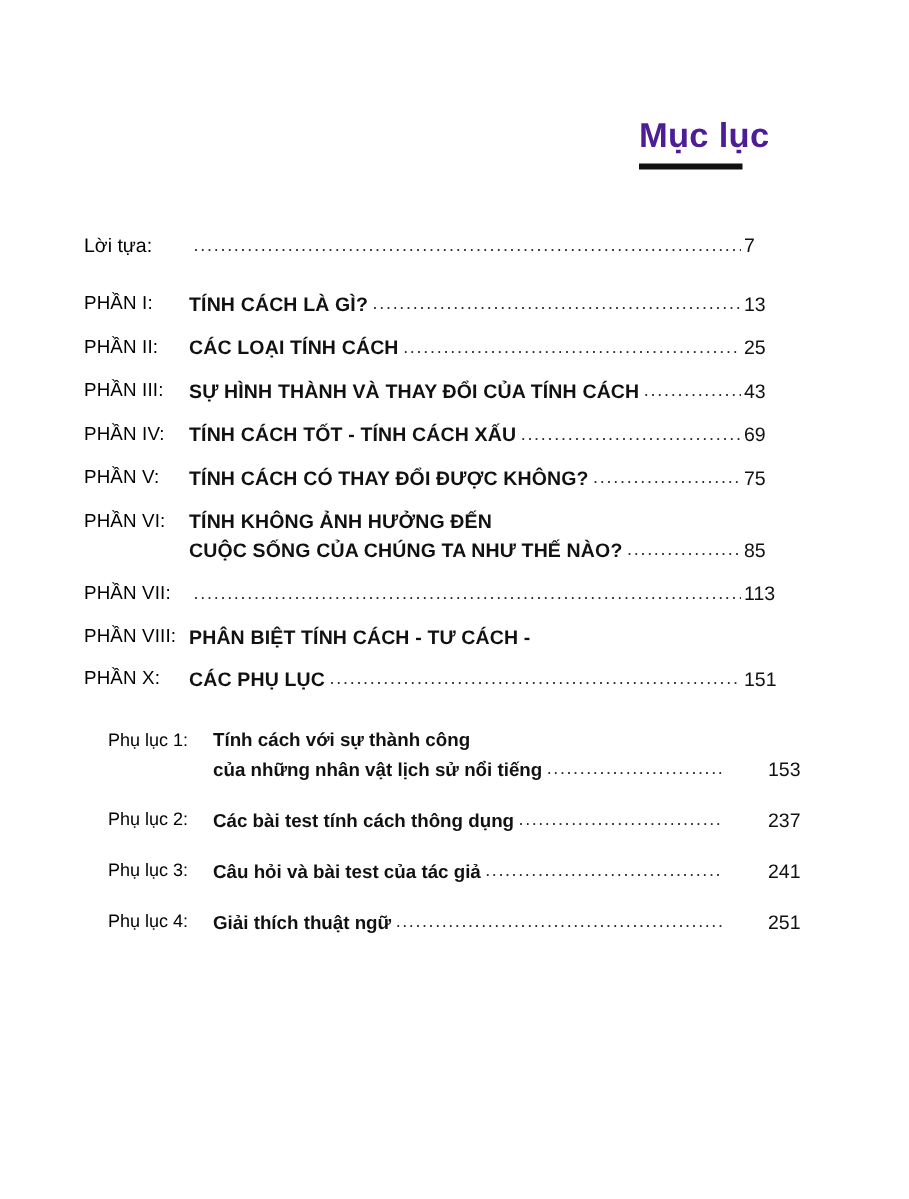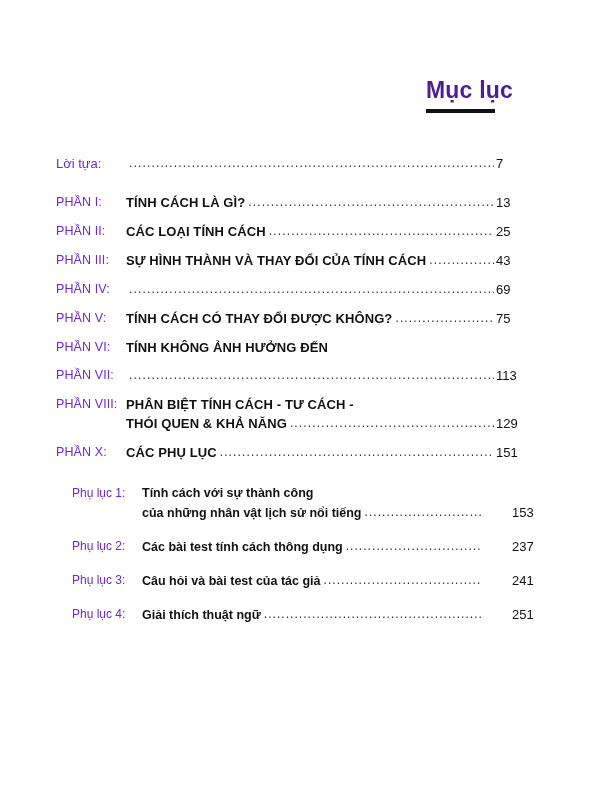--- a/index.html
+++ b/index.html
@@ -51,21 +51,21 @@
     display: flex;
     align-items: flex-start;
     width: 100%;
   }
 
   .label {
     flex: 0 0 auto;
     white-space: nowrap;
     font-size: 12.5px;
     line-height: 19px;
-    color: #6d28d9;
+    color: #000000;
   }
 
   .body-col {
     flex: 1 1 auto;
     min-width: 0;
   }
 
   .line {
     display: flex;
     align-items: baseline;
@@ -206,20 +206,21 @@
             <span class="line-text">SỰ HÌNH THÀNH VÀ THAY ĐỔI CỦA TÍNH CÁCH</span>
             <span class="leader"></span>
             <span class="page-no">43</span>
           </div>
         </div>
       </div>
       <div class="toc-row row-part">
         <div class="label">PHẦN IV:</div>
         <div class="body-col">
           <div class="line">
+            <span class="line-text">TÍNH CÁCH TỐT - TÍNH CÁCH XẤU</span>
             <span class="leader"></span>
             <span class="page-no">69</span>
           </div>
         </div>
       </div>
       <div class="toc-row row-part">
         <div class="label">PHẦN V:</div>
         <div class="body-col">
           <div class="line">
             <span class="line-text">TÍNH CÁCH CÓ THAY ĐỔI ĐƯỢC KHÔNG?</span>
@@ -229,44 +230,44 @@
         </div>
       </div>
       <div class="toc-row row-part two-line">
         <div class="label">PHẦN VI:</div>
         <div class="body-col">
           <div class="line">
             <span class="line-text">TÍNH KHÔNG ẢNH HƯỞNG ĐẾN</span>
             <span class="leader no-dots"></span>
             <span class="page-no"></span>
           </div>
+          <div class="line">
+            <span class="line-text">CUỘC SỐNG CỦA CHÚNG TA NHƯ THẾ NÀO?</span>
+            <span class="leader"></span>
+            <span class="page-no">85</span>
+          </div>
         </div>
       </div>
       <div class="toc-row row-part">
         <div class="label">PHẦN VII:</div>
         <div class="body-col">
           <div class="line">
             <span class="leader"></span>
             <span class="page-no">113</span>
           </div>
         </div>
       </div>
       <div class="toc-row row-part two-line">
         <div class="label">PHẦN VIII:</div>
         <div class="body-col">
           <div class="line">
             <span class="line-text">PHÂN BIỆT TÍNH CÁCH - TƯ CÁCH -</span>
             <span class="leader no-dots"></span>
             <span class="page-no"></span>
           </div>
-          <div class="line">
-            <span class="line-text">THÓI QUEN &amp; KHẢ NĂNG</span>
-            <span class="leader"></span>
-            <span class="page-no">129</span>
-          </div>
         </div>
       </div>
       <div class="toc-row row-part">
         <div class="label">PHẦN X:</div>
         <div class="body-col">
           <div class="line">
             <span class="line-text">CÁC PHỤ LỤC</span>
             <span class="leader"></span>
             <span class="page-no">151</span>
           </div>

